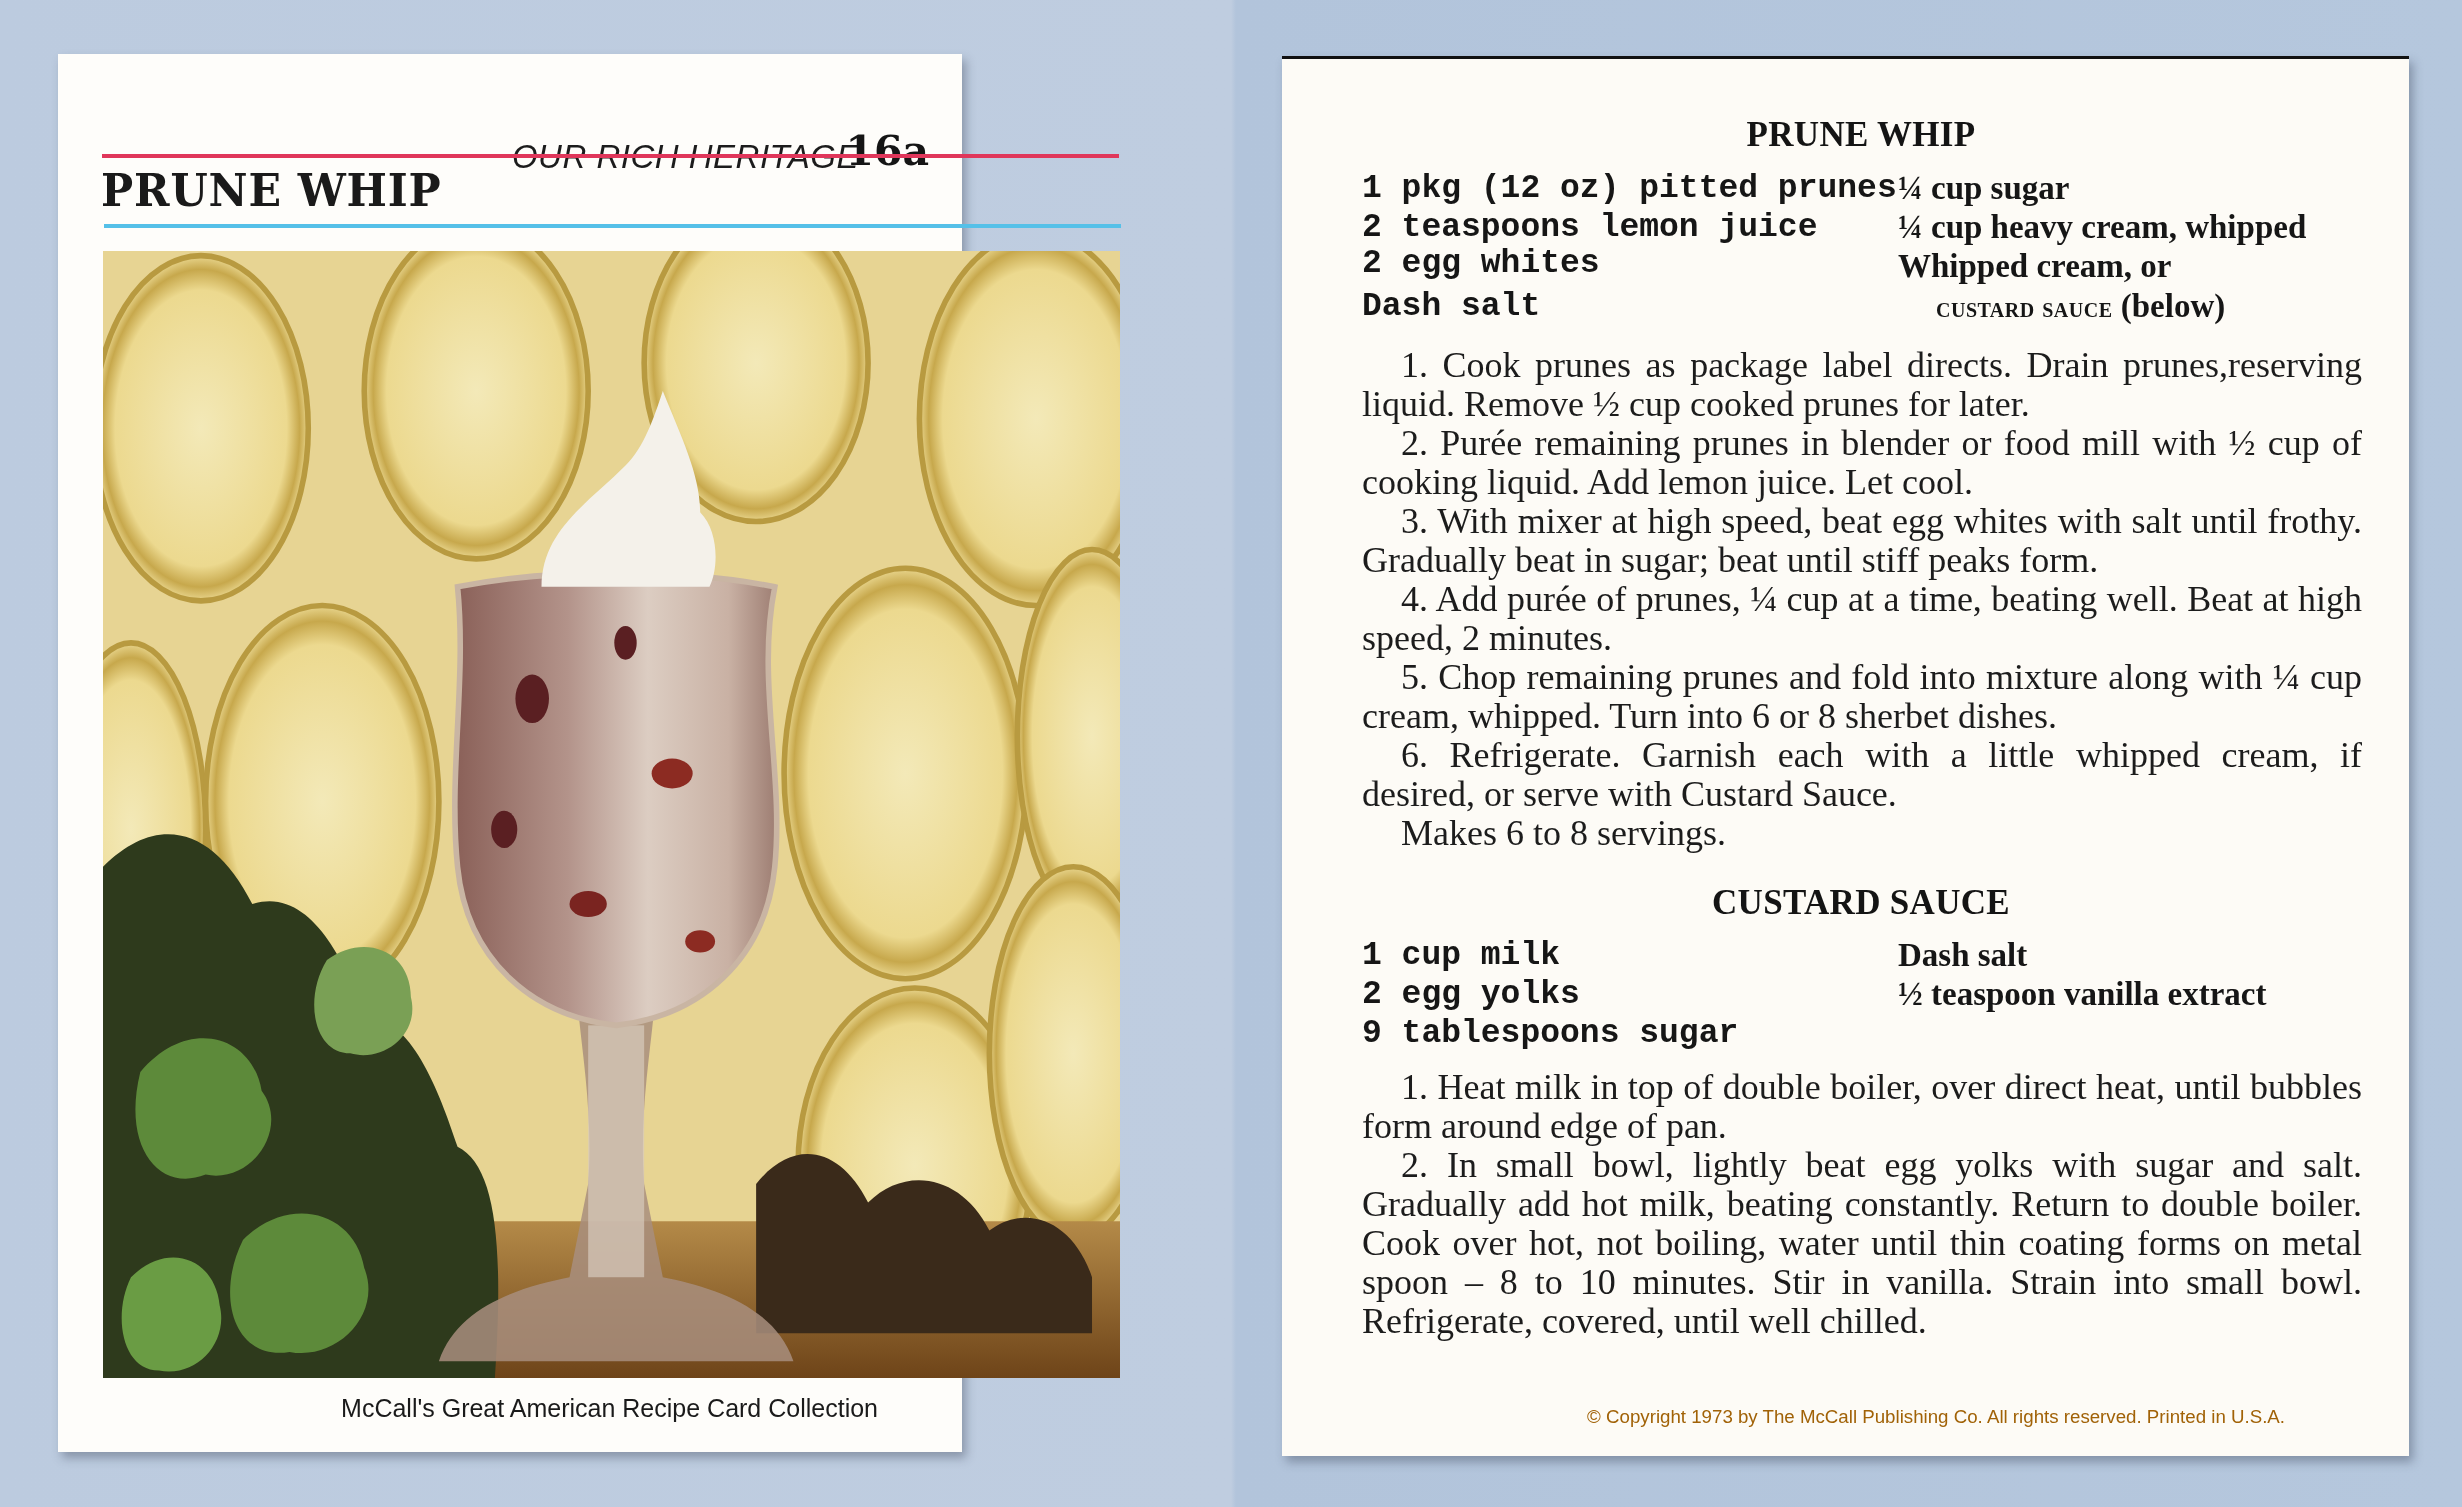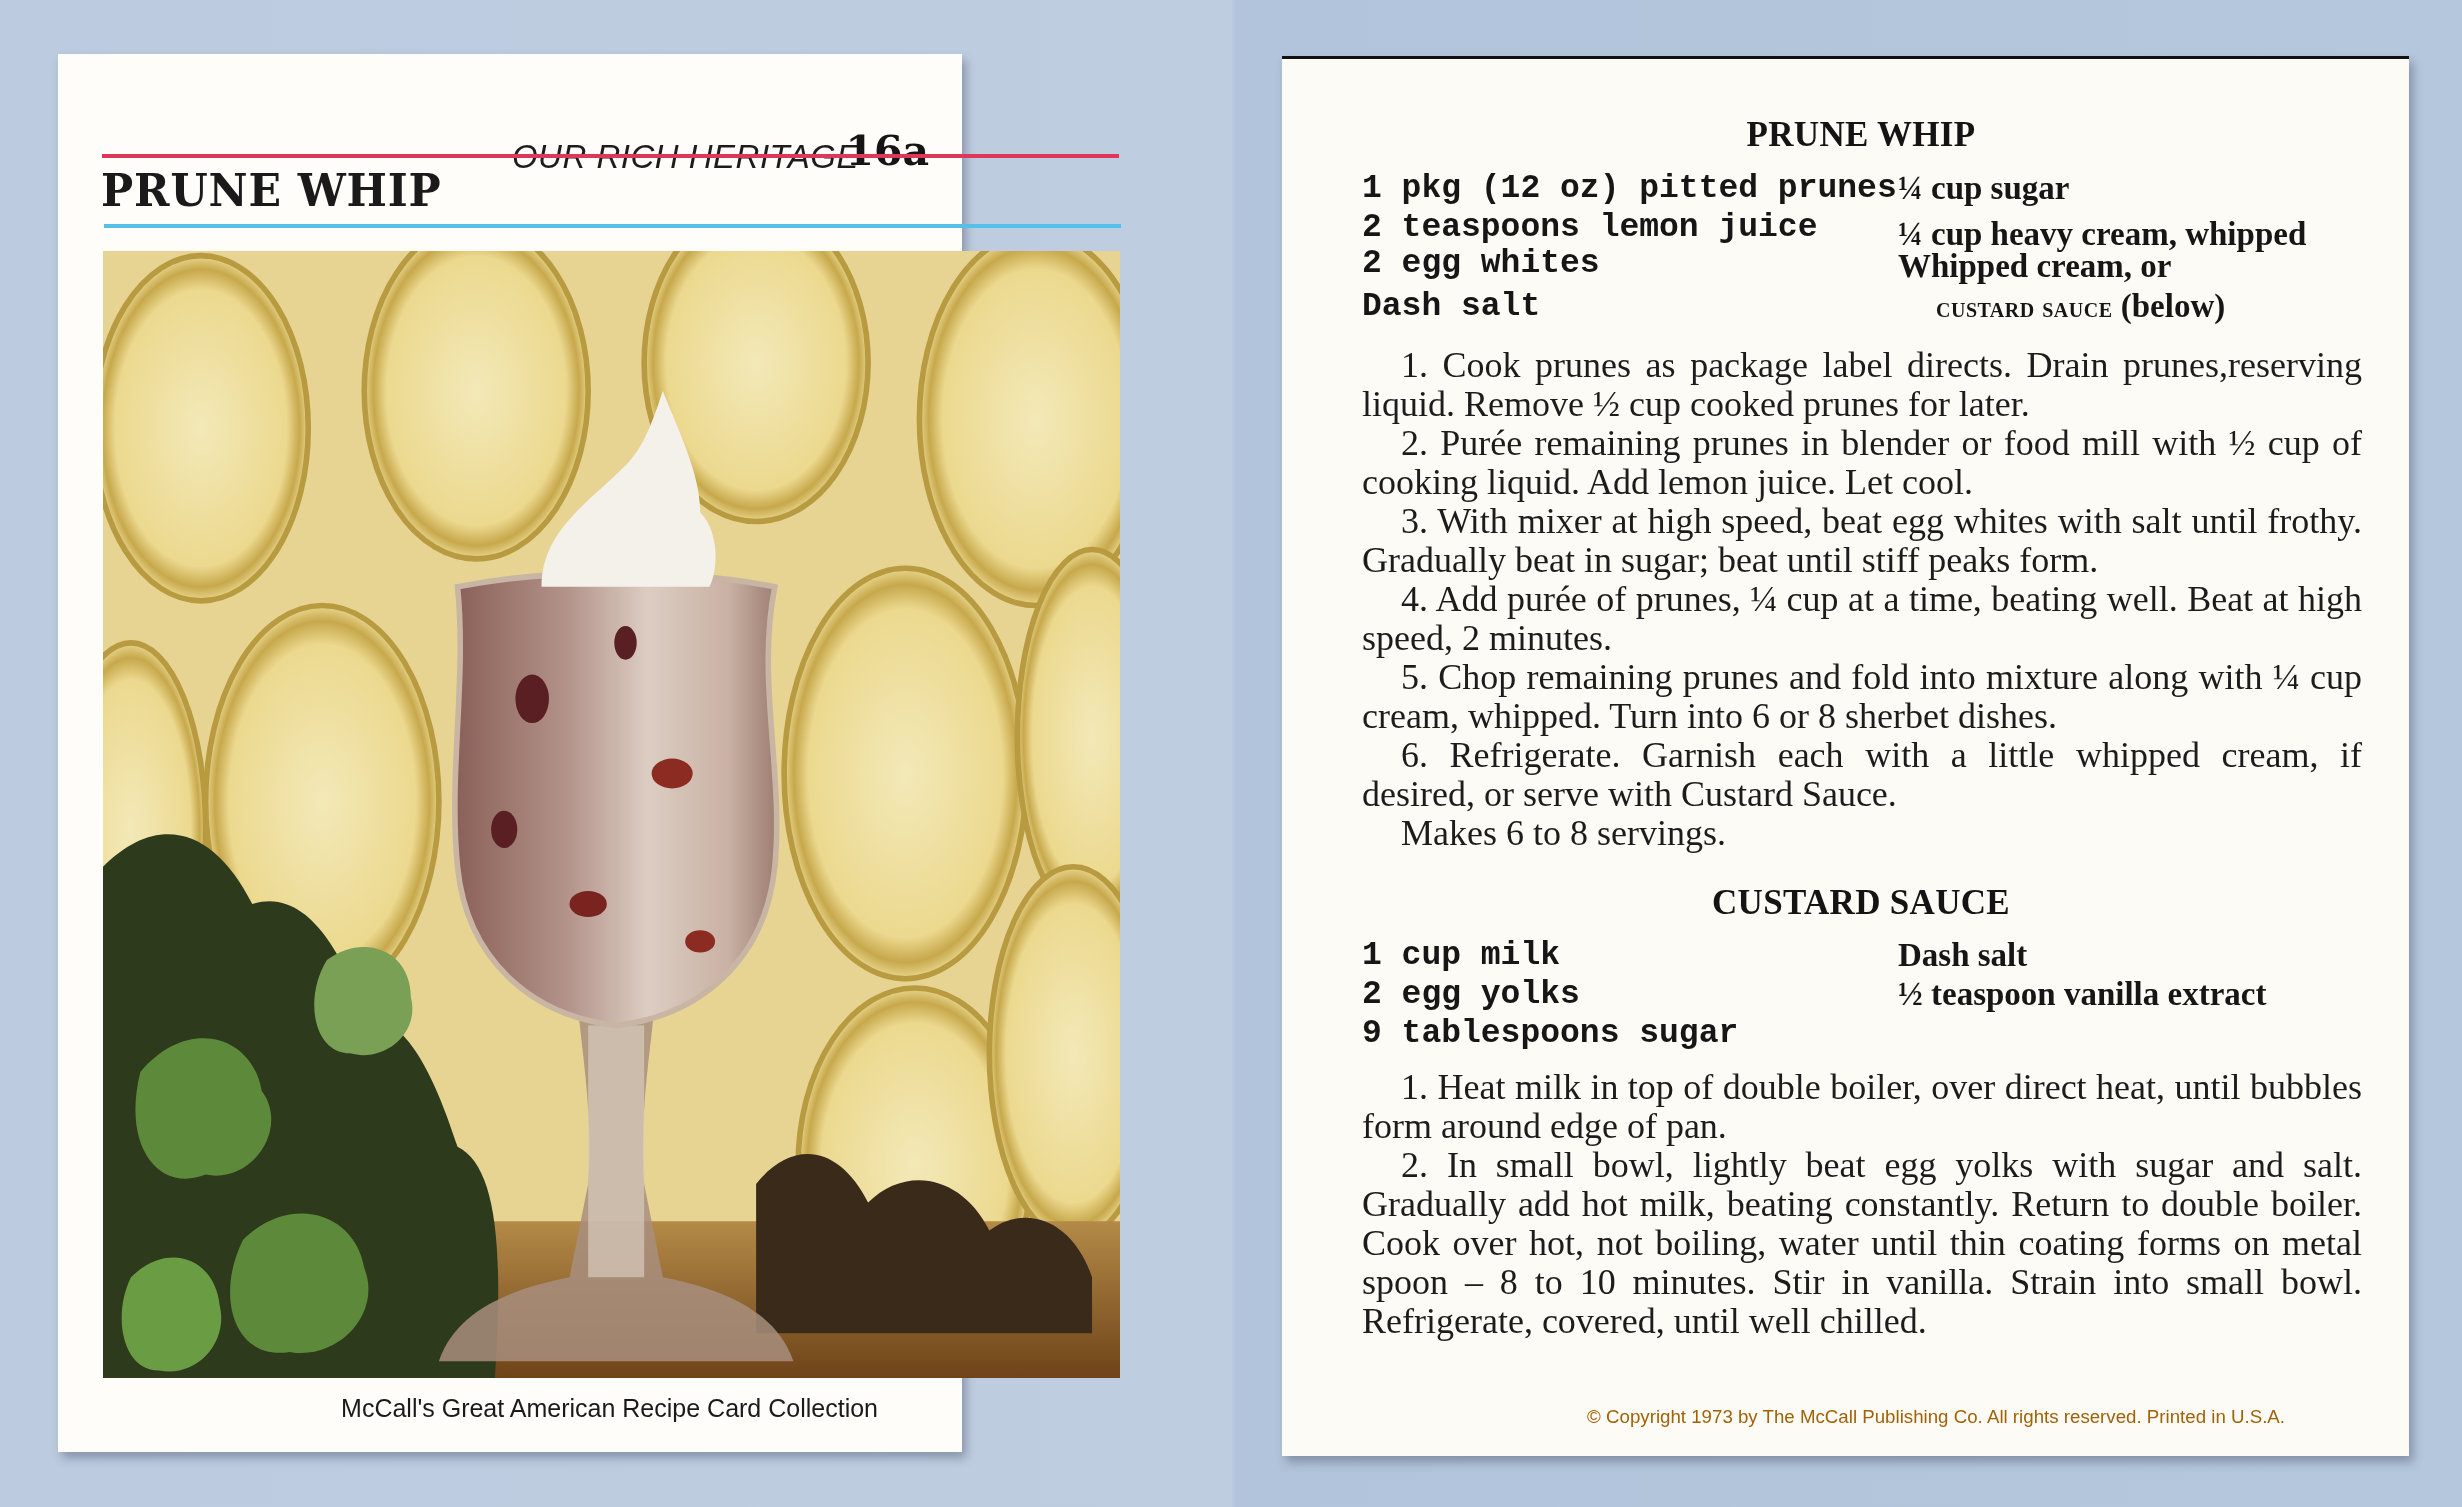--- a/index.html
+++ b/index.html
@@ -150,21 +150,21 @@
 <div class="card" id="back">
   <div class="back-inner">
     <div class="section-title" style="top:56px">PRUNE WHIP</div>
 
     <div class="ing c1" style="top:110px">1 pkg (12 oz) pitted prunes</div>
     <div class="ing c1" style="top:149px">2 teaspoons lemon juice</div>
     <div class="ing c1" style="top:185px">2 egg whites</div>
     <div class="ing c1" style="top:228px">Dash salt</div>
 
     <div class="ing c2" style="top:110px">¼ cup sugar</div>
-    <div class="ing c2" style="top:156px">¼ cup heavy cream, whipped</div>
+    <div class="ing c2" style="top:149px">¼ cup heavy cream, whipped</div>
     <div class="ing c2" style="top:188px">Whipped cream, or</div>
     <div class="ing c2" style="top:228px; left:574px"><span class="smallcaps">custard sauce</span><span> (below)</span></div>
 
     <div class="steps" style="top:287px">
       <p>1. Cook prunes as package label directs. Drain prunes,reserving liquid. Remove ½ cup cooked prunes for later.</p>
       <p>2. Purée remaining prunes in blender or food mill with ½ cup of cooking liquid. Add lemon juice. Let cool.</p>
       <p>3. With mixer at high speed, beat egg whites with salt until frothy. Gradually beat in sugar; beat until stiff peaks form.</p>
       <p>4. Add purée of prunes, ¼ cup at a time, beating well. Beat at high speed, 2 minutes.</p>
       <p>5. Chop remaining prunes and fold into mixture along with ¼ cup cream, whipped. Turn into 6 or 8 sherbet dishes.</p>
       <p>6. Refrigerate. Garnish each with a little whipped cream, if desired, or serve with Custard Sauce.</p>

